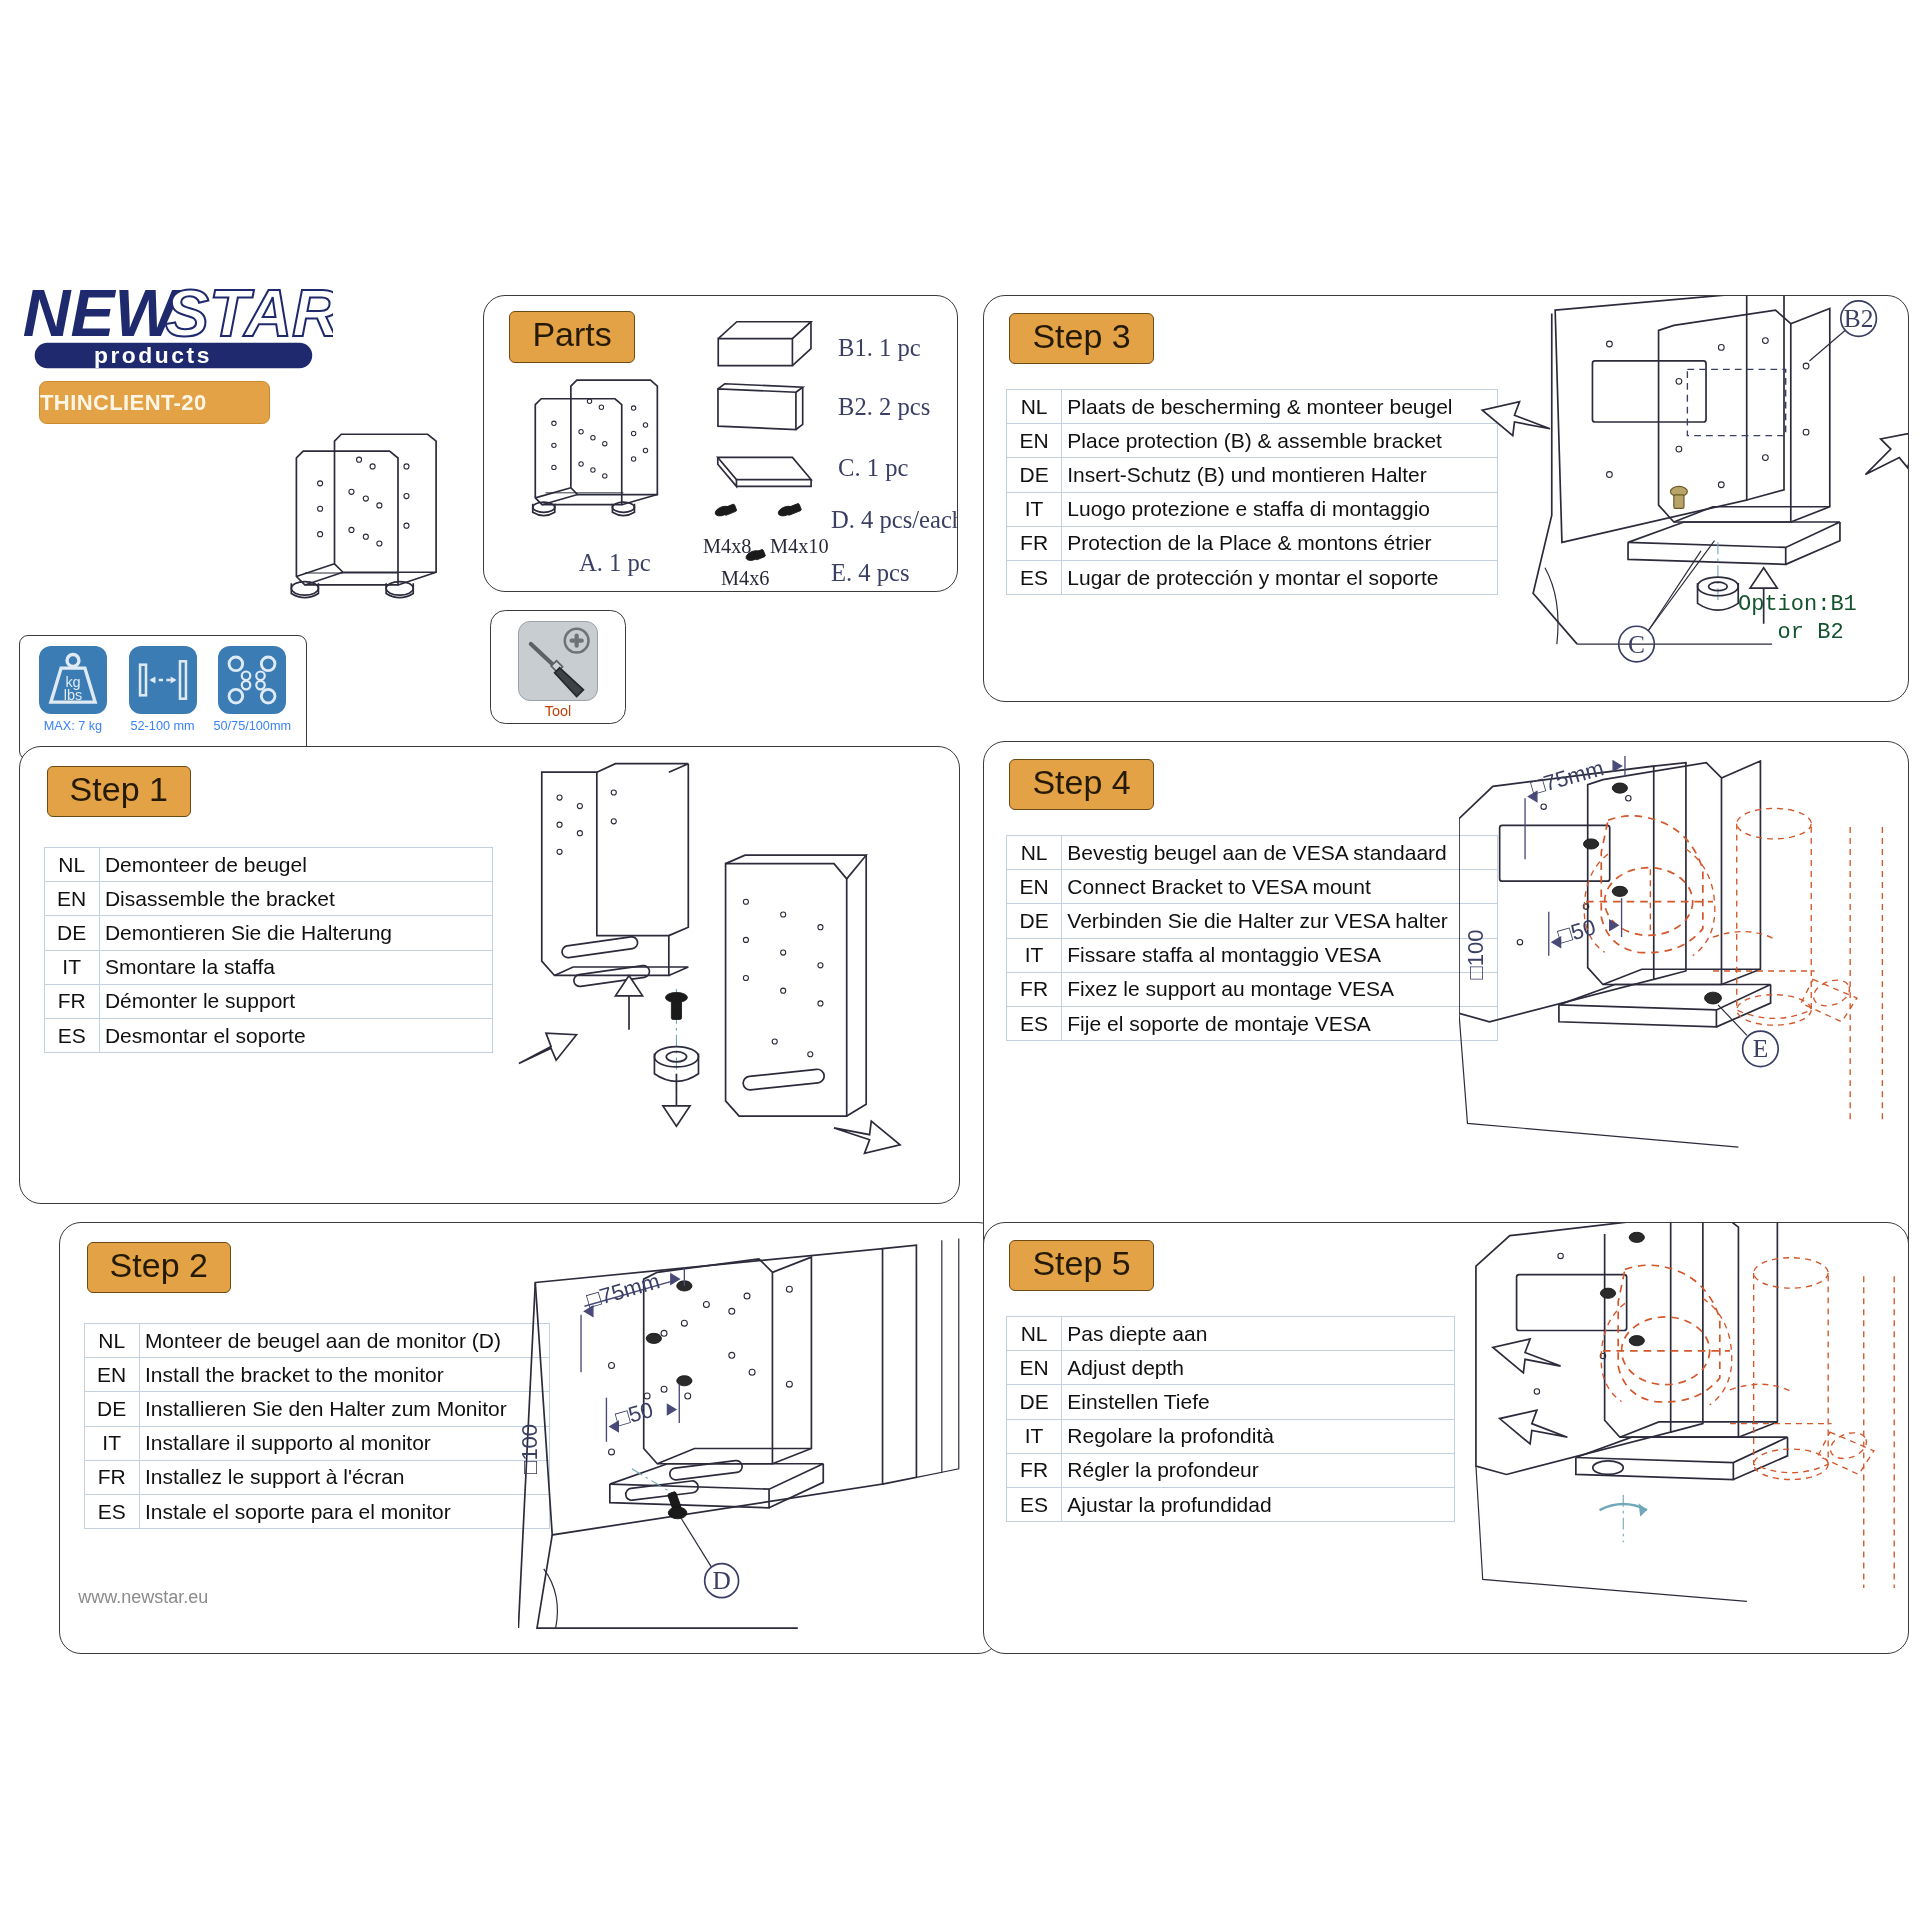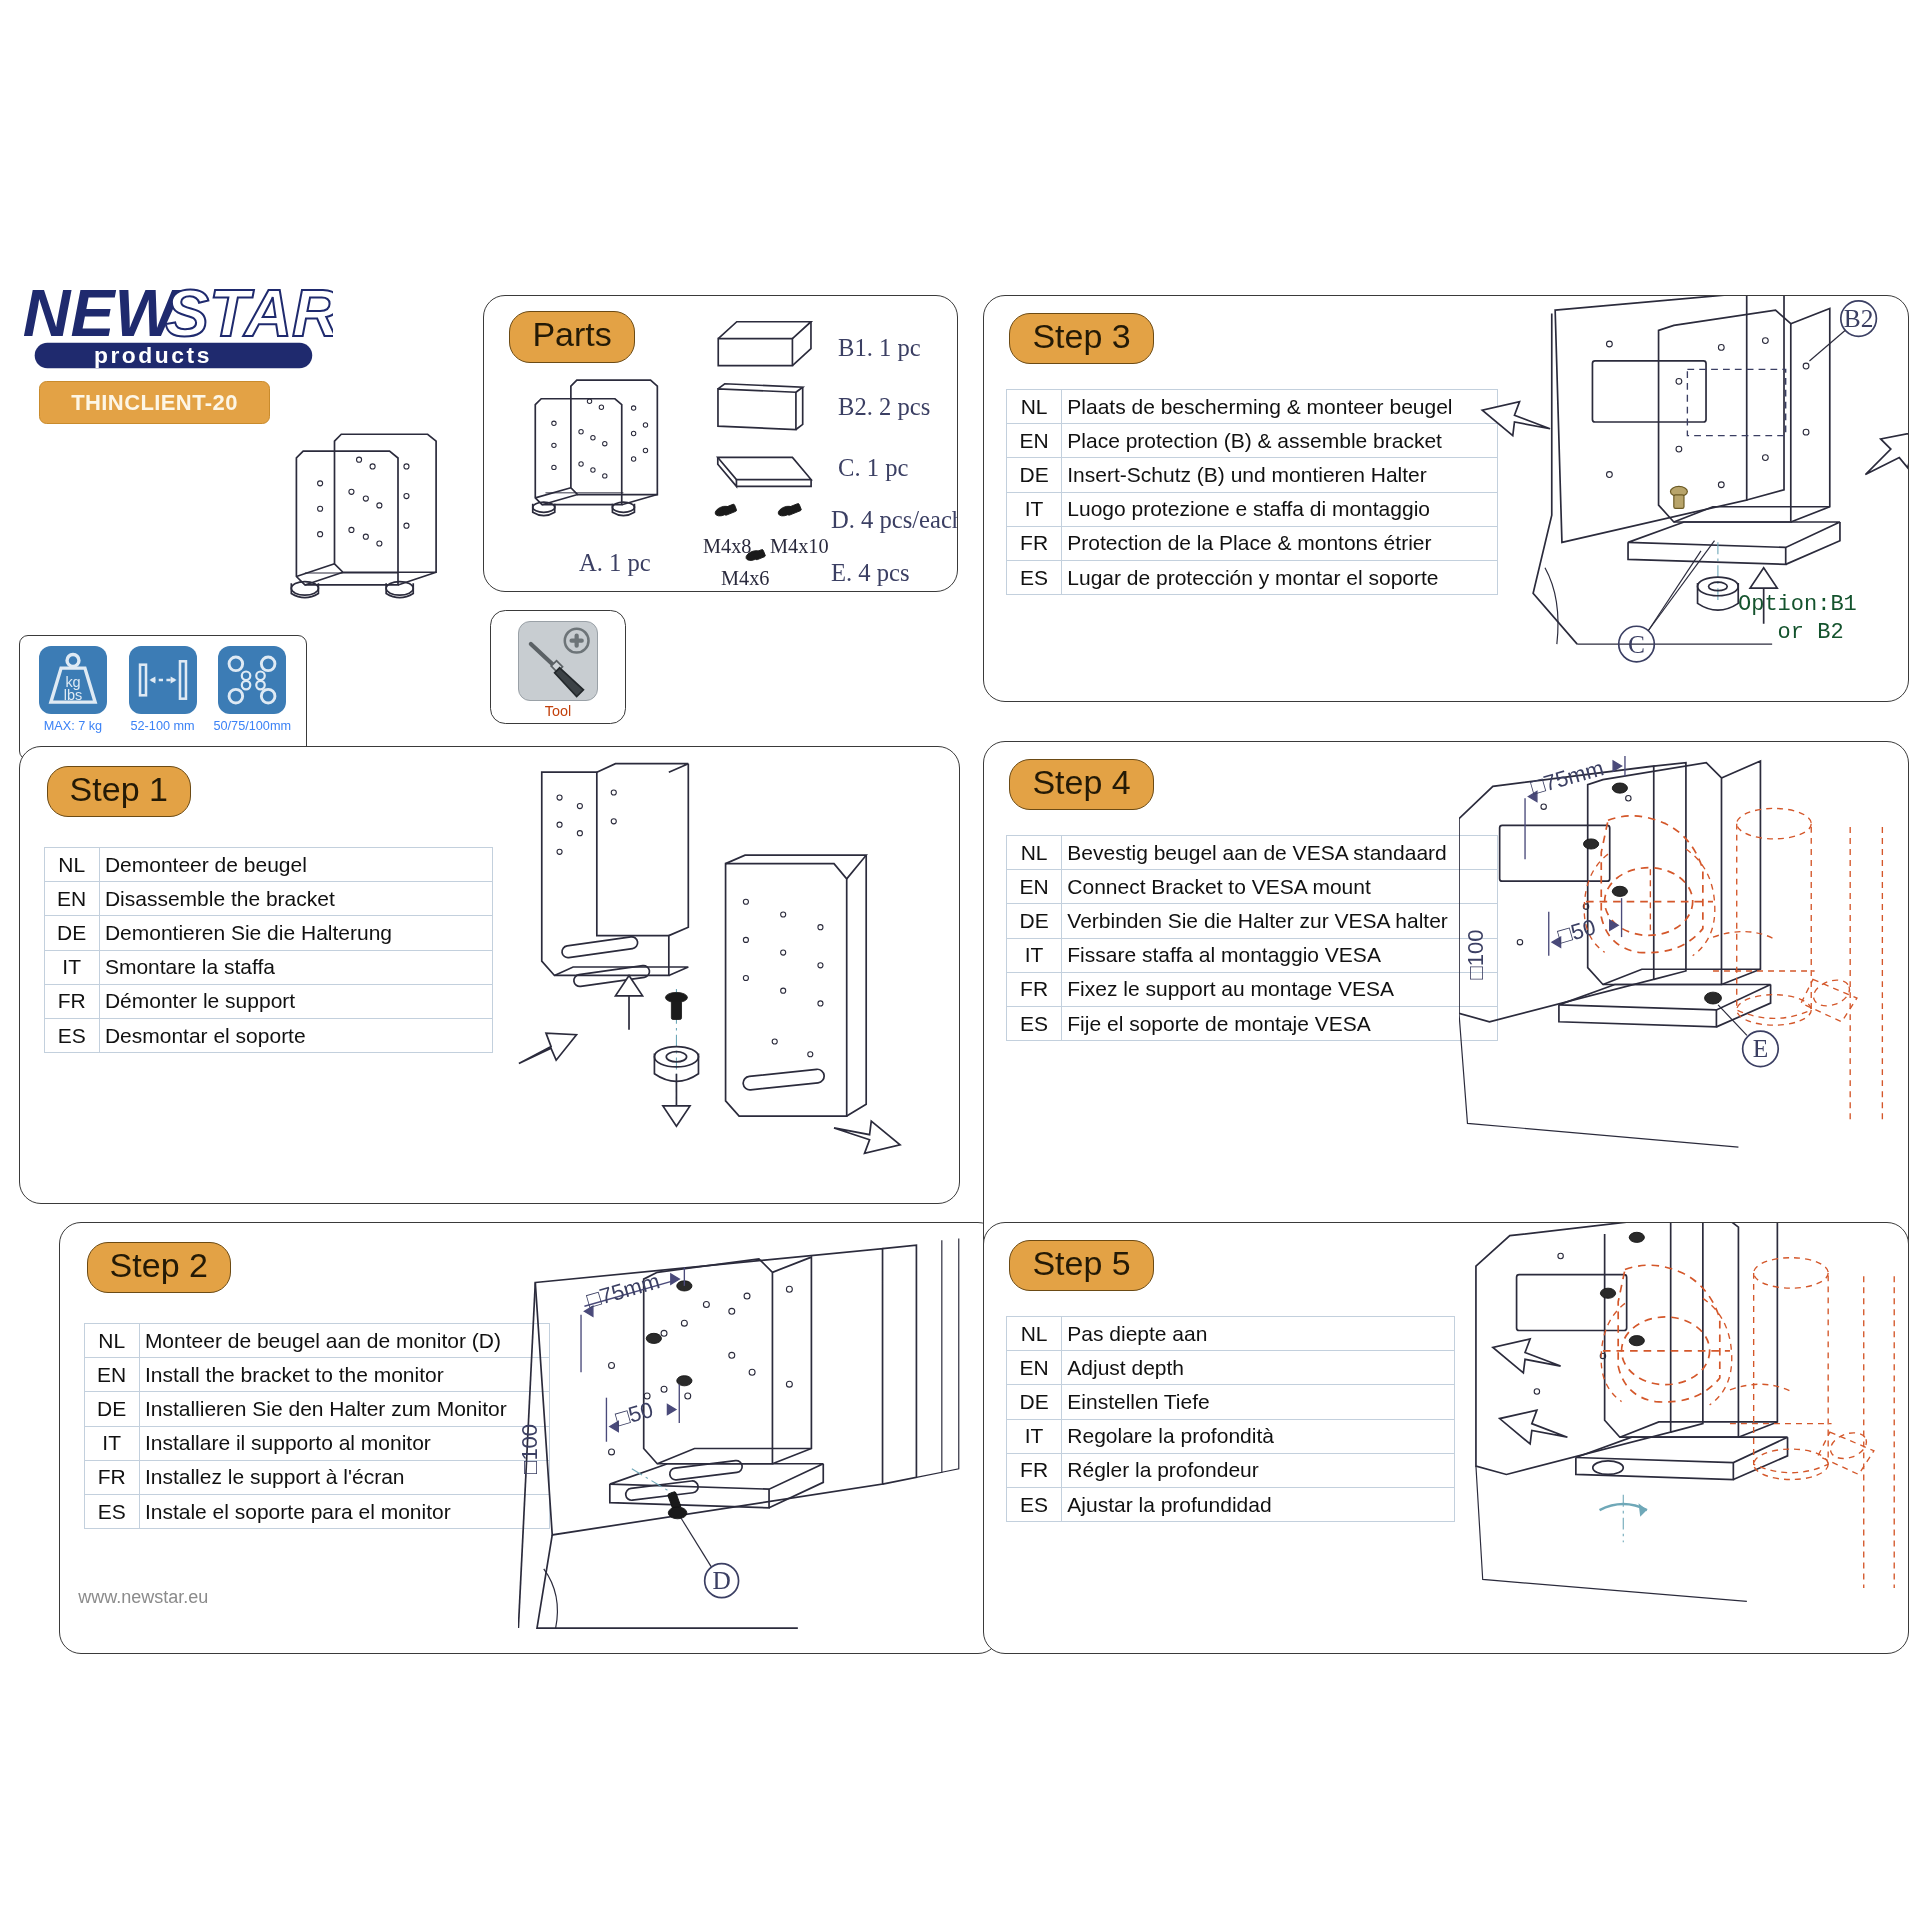--- a/index.html
+++ b/index.html
@@ -2,29 +2,29 @@
 <html style="font-size:13.6px"><head>
 <meta charset="utf-8">
 <style>
   html,body{margin:0;padding:0;background:#ffffff;}
   body{width:1927px;height:1927px;font-family:"Liberation Sans",sans-serif;color:#231f20;overflow:hidden;position:relative;}
 
   
   .panel{position:absolute;border:1.7px solid #3a3a3a;border-radius:22px;background:#fff;box-sizing:border-box;overflow:hidden;}
 
   
-  .tag{display:inline-block;background:#e3a245;border:1.7px solid #6b4a14;border-radius:21px;
+  .tag{display:inline-block;background:#e3a245;border:1.7px solid #6b4a14;border-radius:6px;
        color:#241a06;font-size:34px;font-weight:400;padding:5.1px 22px 8.5px 22px;line-height:1.05;
        font-family:"Liberation Sans",sans-serif;}
 
   
   .logo-wrap{position:absolute;left:18.6px;top:270px;width:314px;height:119px;}
   .logo-svg{display:block;}
   .model-badge{position:absolute;left:39px;top:381px;width:229px;height:41px;background:#e3a245;
-      border:1.7px solid #c98b2c;border-radius:7.6px;display:flex;align-items:center;justify-content:center;}
+      border:1.7px solid #c98b2c;border-radius:7.6px;display:flex;align-items:center;justify-content:flex-start;}
   .model-badge span{color:#fdf6e6;font-size:22px;font-weight:bold;letter-spacing:0.4px;
       font-family:"Liberation Sans",sans-serif;}
 
   
   .spec-box{position:absolute;left:18.6px;top:598px;width:288px;height:125px;border:1.7px solid #3a3a3a;
       border-radius:9px;box-sizing:border-box;background:#fff;display:flex;align-items:flex-start;
       justify-content:space-around;padding:10.2px 8.5px 0 8.5px;margin-top:37px;}
   .spec{width:83px;text-align:center;}
   .spec .sq{width:68px;height:68px;margin:0 auto;background:#3c7cb5;border-radius:12px;position:relative;}
   .spec .cap{font-size:12.7px;color:#3b82f6;margin-top:5.1px;white-space:nowrap;font-family:"Liberation Sans",sans-serif;}

